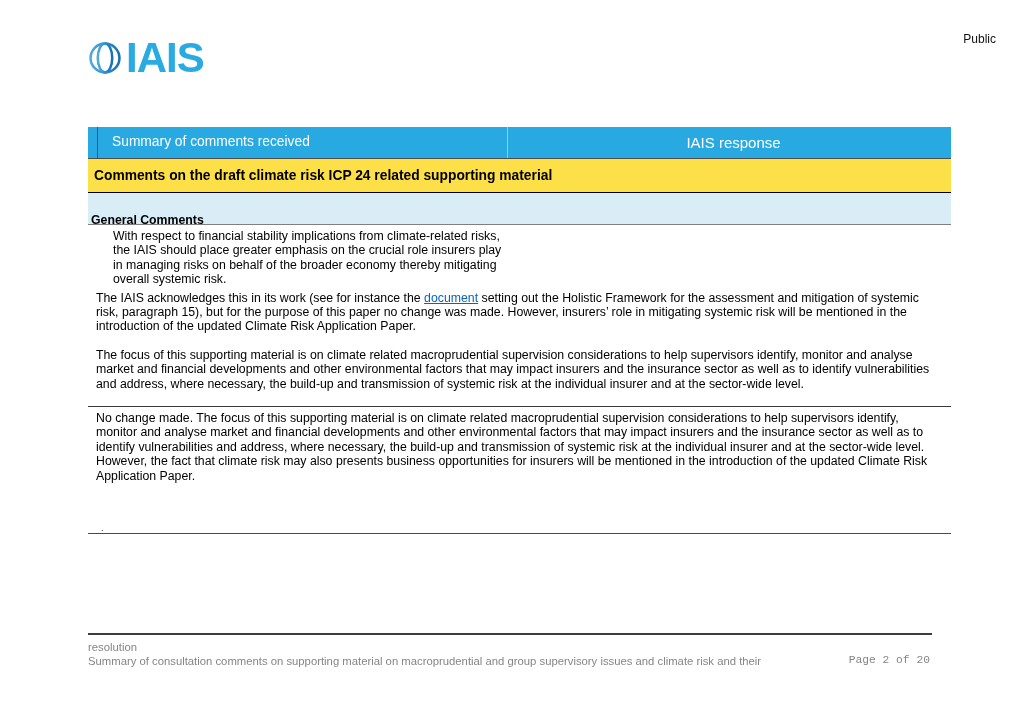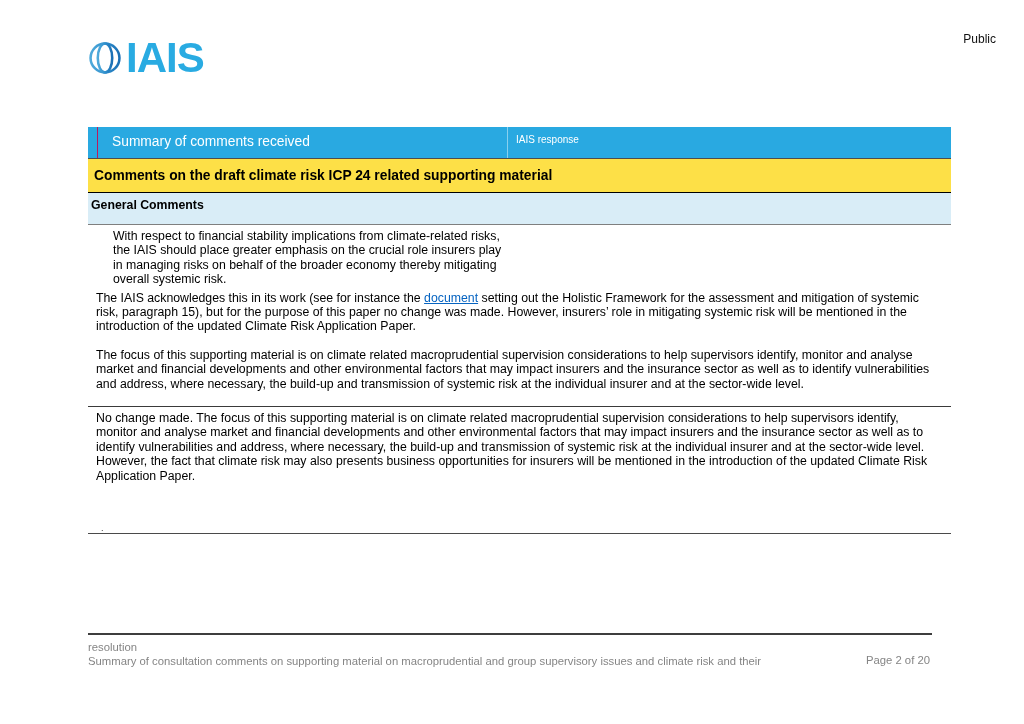--- a/index.html
+++ b/index.html
@@ -30,32 +30,32 @@
   .doc-table { position:absolute; top:127px; left:88px; width:863px; font-size:12.3px; }
 
   .thead { display:flex; height:31px; background:#29A9E1; color:#ffffff; }
   .th-num { width:9px; height:100%; }
   .th-comments {
     width:410px; height:100%; border-left:1px solid #be185d;
     padding:7px 0 0 14px; font-size:13.8px;
   }
   .th-response {
     flex:1; height:100%; border-left:1px solid rgba(255,255,255,0.45);
-    padding:7px 0 0 8px; font-size:10px;
+    padding:7px 0 0 8px; font-size:15px;text-align:center;
   }
 
   .section-row {
     background:#fde047; border-top:1px solid #4d4d4d;
     height:34px; padding:9px 0 0 6px;
     font-weight:bold; font-size:13.8px; color:#000;
   }
   .subsection-row {
     background:#D9EDF7; border-top:1px solid #000;
     border-bottom:1px solid #7f7f7f;
-    height:33px; padding:5px 0 0 3px;
+    height:33px; padding:20px 0 0 3px;
     font-weight:bold; font-size:12.3px; color:#000;
   }
 
   .body-row { display:flex; background:#fff; line-height:14.4px; }
   .body-row.row-1 { border-top:1px solid #3a3a3a; }
   .row-0 { min-height:181px;flex-direction:column; }
   .row-1 { min-height:127px; }
   .cell-comment { width:420px; padding:4px 6px 0 25px; }
   .cell-response { flex:1; padding:4px 8px 0 8px; }
   .cell-response p, .cell-comment p { margin:0; }
@@ -71,21 +71,21 @@
 
   
   .footer { position:absolute; top:633px; left:88px; width:844px; }
   .footer-rule { border-top:2px solid #3d3d3d; width:100%; height:0; }
   .footer-text {
     margin-top:5px; color:#858585; font-size:11.3px; line-height:14px;
     max-width:700px;
   }
   .page-info {
     position:absolute; right:2px; top:21px;
-    color:#858585; font-size:11.3px;
+    color:#858585; font-size:11.3px;font-family:Liberation Mono, monospace;
   }
 </style>
 </head>
 <body>
 
 <div>
 
   <div class="public-label">Public</div>
 
   <div class="logo">

